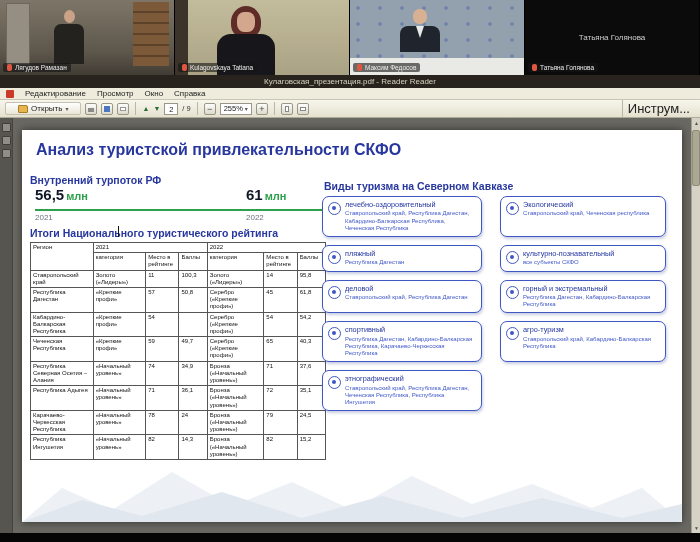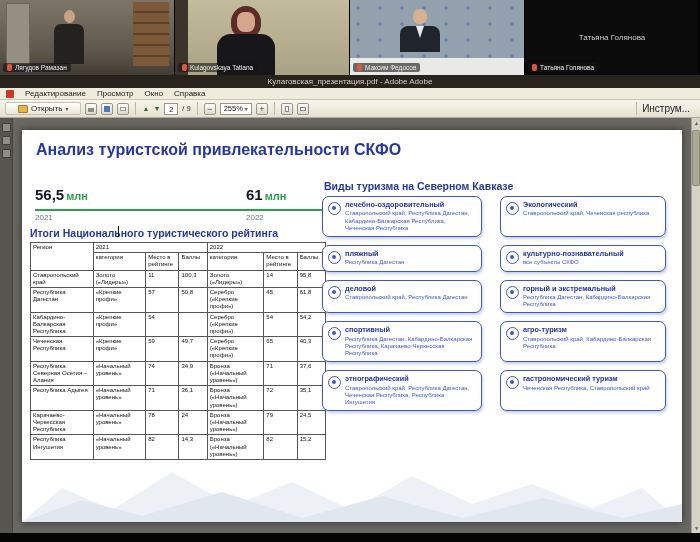--- a/index.html
+++ b/index.html
@@ -46,21 +46,21 @@
   .ic-box.view1:after{content:"";position:absolute;left:3px;top:2px;right:3px;bottom:2px;background:#fff;border:1px solid #888;}
   .ic-box.view2:after{content:"";position:absolute;left:2px;top:3px;right:2px;bottom:3px;background:#fff;border:1px solid #888;}
   .sep{width:1px;height:13px;background:#b9b6a4;margin:0 2px;}
   .pg-arrow{color:#2a6b33;font-size:7px;line-height:1;}
   .page-box{width:14px;height:12px;border:1px solid #9a978a;background:#fff;text-align:center;font-size:7.5px;line-height:12px;}
   .page-total{font-size:7.5px;color:#333;}
   .zoom-btn{width:12px;height:12px;border:1px solid #9a978a;border-radius:2px;background:linear-gradient(#fdfdfb,#dcd9c9);text-align:center;line-height:10px;font-size:9px;color:#444;}
   .zoom-box{display:flex;align-items:center;gap:2px;border:1px solid #9a978a;background:#fff;height:12px;padding:0 3px;font-size:7.5px;}
   .caret{font-size:6px;color:#555;}
   .tb-spacer{flex:1;}
-  .tools-tab{font-size:10px;color:#222;padding:1px 5px;border-left:1px solid #b9b6a4;}
+  .tools-tab{font-size:13px;color:#222;padding:1px 5px;border-left:1px solid #b9b6a4;}
 
   
   .content{position:relative;display:flex;height:415px;background:#6a6862;}
   .reader-sidebar{width:13px;background:#57554f;border-right:1px solid #45443f;padding-top:5px;display:flex;flex-direction:column;align-items:center;gap:4px;}
   .sb-icon{width:9px;height:9px;background:#8f8d85;border:1px solid #3f3e3a;border-radius:1px;}
   .page-wrap{flex:1;display:flex;justify-content:center;}
   .pdf-page{position:relative;width:660px;height:392px;margin-top:12px;background:#fff;box-shadow:0 0 8px rgba(0,0,0,.55);overflow:hidden;}
   .scrollbar{width:9px;background:#d6d3c6;border-left:1px solid #a5a295;position:relative;}
   .sb-thumb{position:absolute;left:0;top:12px;width:8px;height:56px;background:#aba893;border:1px solid #8f8c7a;border-radius:2px;}
   .sb-up,.sb-down{position:absolute;left:0;width:9px;height:10px;font-size:5px;text-align:center;color:#55524a;line-height:10px;}
@@ -83,21 +83,21 @@
   .rating-heading{left:8px;top:97px;}
   .ibeam{position:absolute;left:96px;top:96px;width:1px;height:11px;background:#111;z-index:2;}
   .table-wrap{position:absolute;left:8px;top:112px;width:296px;z-index:1;}
   table.rating{width:100%;border-collapse:collapse;font-size:6px;color:#111;background:rgba(255,255,255,.85);}
   .rating th,.rating td{border:0.5px solid #555;padding:1px 2px;text-align:left;vertical-align:top;font-weight:normal;line-height:1.2;}
   .tourism-heading{left:302px;top:50px;}
   .boxes{position:absolute;left:300px;top:66px;display:grid;grid-template-columns:160px 166px;column-gap:18px;row-gap:8px;z-index:1;}
   .tbox{border:1px solid #3f57c2;border-radius:7px;background:#fff;box-shadow:1px 2px 3px rgba(40,60,140,.25);padding:4px 5px;display:flex;gap:4px;align-items:flex-start;}
   .tbox-icon{flex:none;width:13px;height:13px;border:1.5px solid #3f57c2;border-radius:50%;position:relative;margin-top:1px;}
   .tbox-icon:after{content:"";position:absolute;left:3px;top:3px;width:4px;height:4px;border-radius:50%;background:#3f57c2;}
-  .tbox-title{font-size:7.3px;font-weight:bold;color:#2436a0;line-height:1.15;}
+  .tbox-title{font-size:7.3px;font-weight:normal;color:#2436a0;line-height:1.15;}
   .tbox-regions{font-size:6px;color:#4059c8;line-height:1.2;margin-top:1px;}
   .mountains{position:absolute;left:0;bottom:0;width:660px;height:64px;z-index:0;}
 </style>
 </head>
 <body>
 
 <div class="screen">
 
   <div class="video-strip">
     <div class="tile">
@@ -142,21 +142,21 @@
     <div class="tile">
       <div class="center-name">Татьяна Голянова</div>
       <div class="name-tag">
         <span class="mic"></span>
         <span>Татьяна Голянова</span>
       </div>
     </div>
   </div>
 
   <div class="titlebar">
-    <span>Кулаговская_презентация.pdf - Adobe Adobe</span>
+    <span>Кулаговская_презентация.pdf - Reader Reader</span>
   </div>
 
   <div class="menubar">
     <span class="menu-icon"></span>
     <span>Редактирование</span>
     <span>Просмотр</span>
     <span>Окно</span>
     <span>Справка</span>
   </div>
 
@@ -199,20 +199,21 @@
       <div class="pdf-page">
 
         <svg class="mountains" viewBox="0 0 660 64" preserveAspectRatio="none">
           <polygon fill="#edf0f5" points="0,64 40,30 90,52 150,14 210,48 270,24 330,52 390,18 450,46 510,26 570,50 620,30 660,64"></polygon>
           <polygon fill="#e1e7ee" points="0,64 60,42 120,58 200,34 280,60 360,38 440,60 520,40 600,60 660,46 660,64"></polygon>
         </svg>
 
         <div class="slide-title">Анализ туристской привлекательности СКФО</div>
 
 
+        <div class="h-blue turpotok-heading">Внутренний турпоток РФ</div>
         <div class="big-num n1">
           <span>56,5</span><span class="num-unit">млн</span>
         </div>
         <div class="big-num n2">
           <span>61</span><span class="num-unit">млн</span>
         </div>
         <div class="green-line"></div>
         <div class="year y1">2021</div>
         <div class="year y2">2022</div>
 
@@ -381,27 +382,20 @@
             <div class="tbox-regions">Ставропольский край, Кабардино-Балкарская Республика</div>
               </div>
           </div>
           <div class="tbox">
             <span class="tbox-icon"></span>
             <div>
                 <div class="tbox-title">этнографический</div>
             <div class="tbox-regions">Ставропольский край, Республика Дагестан, Чеченская Республика, Республика Ингушетия</div>
               </div>
           </div>
-          <div class="tbox">
-            <span class="tbox-icon"></span>
-            <div>
-                <div class="tbox-title">гастрономический туризм</div>
-            <div class="tbox-regions">Чеченская Республика, Ставропольский край</div>
-              </div>
-          </div>
         </div>
 
       </div>
     </div>
 
     <div class="scrollbar">
       <span class="sb-up">▲</span>
       <span class="sb-thumb"></span>
       <span class="sb-down">▼</span>
     </div>

